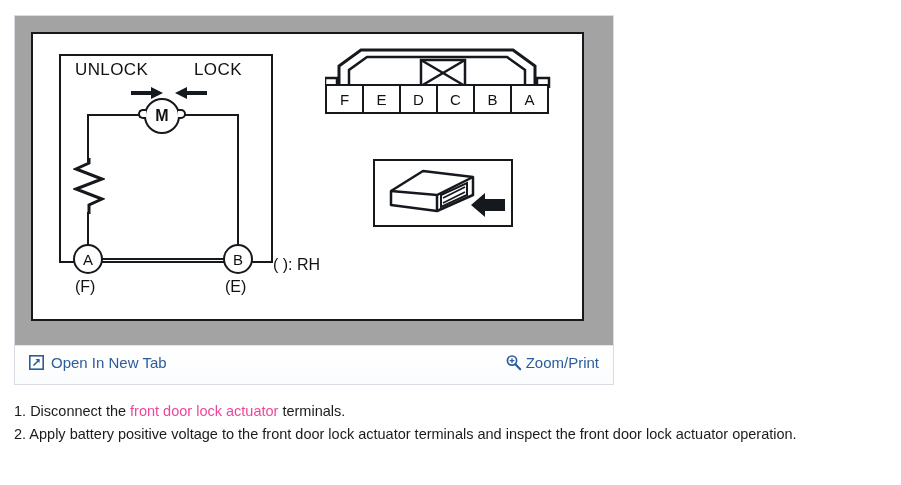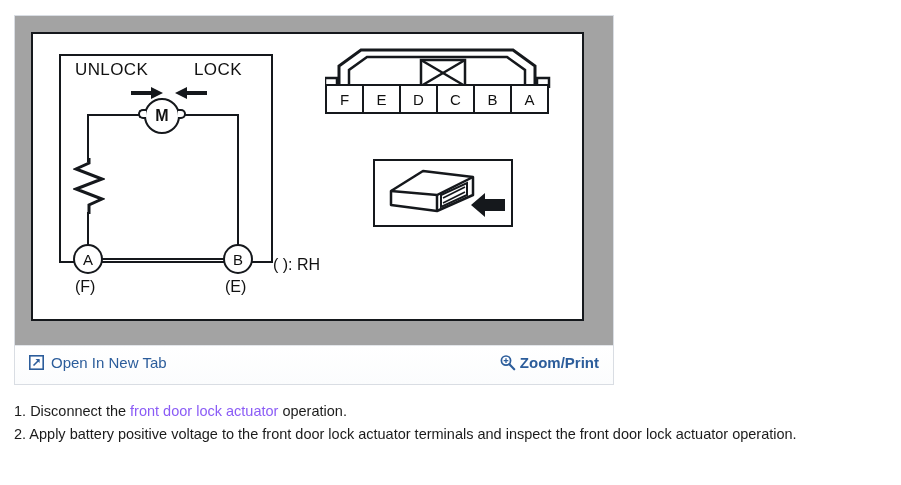--- a/index.html
+++ b/index.html
@@ -114,31 +114,31 @@
     box-sizing:border-box;
   }
   .tb-left{
     position:absolute;left:14px;top:9px;
     display:flex;align-items:flex-start;gap:7px;
     color:#2c5d9b;font-size:15px;cursor:pointer;
   }
   .tb-right{
     position:absolute;right:14px;top:8px;
     display:flex;align-items:center;gap:4px;
-    color:#2c5d9b;font-size:15px;cursor:pointer;font-weight:bold;
+    color:#2c5d9b;font-size:15px;cursor:pointer;
   }
   .tb-left span.txt,.tb-right span.txt{line-height:1;}
 
   
   .steps{
     position:absolute;left:14px;top:400px;width:880px;
     font-size:14.5px;color:#1b1b1b;line-height:1.62;
   }
   .step{white-space:nowrap;}
-  .step .lnk{color:#8b5cf6;}
+  .step .lnk{color:#ec4899;}
   .sub{padding-left:13px;}
 </style>
 </head>
 <body>
 
 <div class="page">
 
   <div class="viewer">
 
     <div class="figure-area">
@@ -239,21 +239,21 @@
         </svg>
         <span class="txt">Zoom/Print</span>
       </div>
     </div>
 
   </div>
 
   <div class="steps">
     <div class="step">
       <span>1.</span>
-      <span>Disconnect the </span><span class="lnk">front door lock actuator</span><span> operation.</span>
+      <span>Disconnect the </span><span class="lnk">front door lock actuator</span><span> terminals.</span>
     </div>
     <div class="step">
       <span>2.</span>
       <span>Apply battery positive voltage to the front door lock actuator terminals and inspect the front door lock actuator operation.</span>
     </div>
   </div>
 
 </div>
 
 </body></html>

